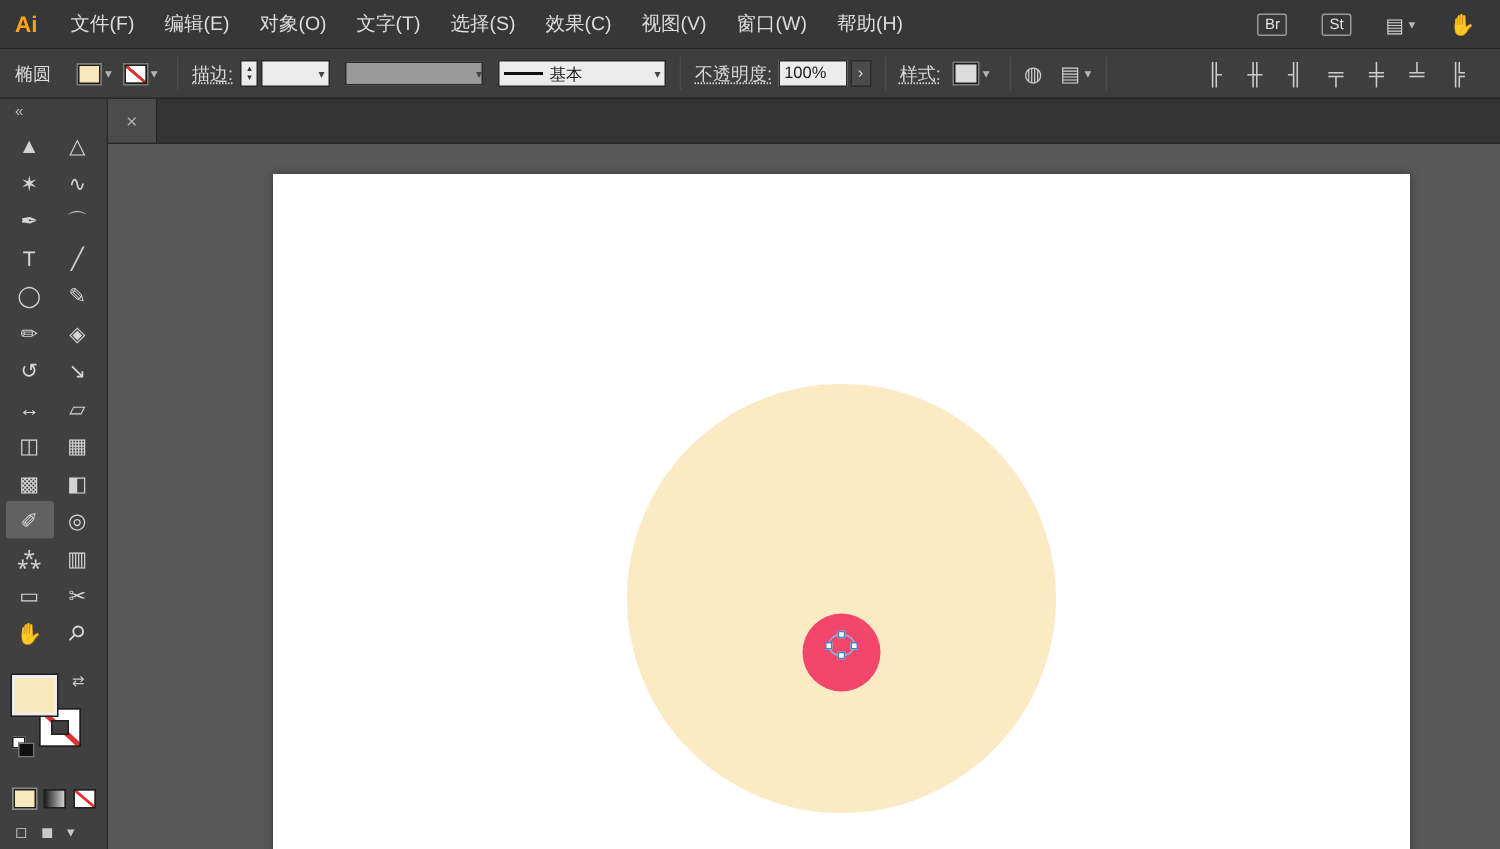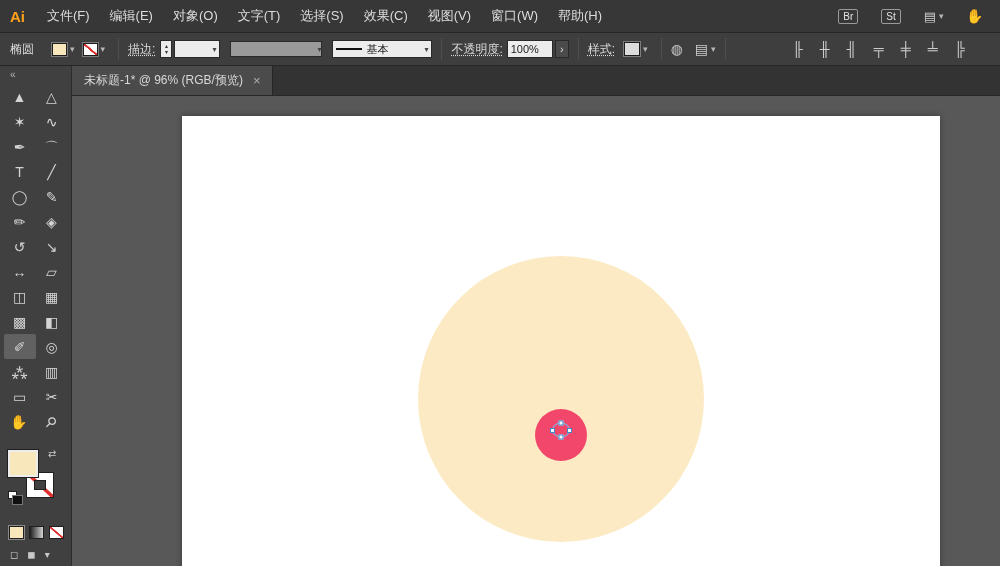--- a/index.html
+++ b/index.html
@@ -31,21 +31,21 @@
   .sep { width:1px; height:22px; background:#2b2b2b; border-right:1px solid #4f4f4f; margin:0 9px; flex-shrink:0; }
   .stepper { width:12px; height:18px; background:#ececec; border:1px solid #292929; display:flex;
              flex-direction:column; align-items:center; justify-content:center; color:#333;
              font-size:6px; line-height:6px; margin-left:5px; flex-shrink:0; }
   .field { background:#ececec; border:1px solid #292929; height:18px; color:#1a1a1a; display:flex;
            align-items:center; padding:0 3px; font-size:11px; flex-shrink:0; }
   .combo-chev { color:#444; font-size:8px; margin-left:auto; }
   .w-stroke { width:46px; margin-left:2px; }
   .profile { width:92px; height:16px; background:#9a9a9a; border:1px solid #2a2a2a; display:flex;
              align-items:center; margin-left:10px; flex-shrink:0; }
-  .linestyle { width:100px; margin-left:10px; }
+  .linestyle { width:112px; margin-left:10px; }
   .line-prev { width:26px; height:2px; background:#101010; margin-right:4px; }
   input.opfield { width:46px; height:18px; background:#ececec; border:1px solid #292929; color:#1a1a1a;
                   font-size:11px; padding:0 3px; font-family:"Liberation Sans",sans-serif; margin-left:4px; }
   .expand-btn { width:14px; height:18px; border:1px solid #292929; background:#4b4b4b; color:#ddd;
                 display:flex; align-items:center; justify-content:center; font-size:11px; margin-left:2px; flex-shrink:0; }
   .style-sw { width:16px; height:14px; background:#dcdcdc; border:1px solid #1d1d1d;
               box-shadow:0 0 0 1px #7d7d7d; margin-left:5px; }
   .icon-btn { display:flex; align-items:center; gap:3px; color:#cfcfcf; font-size:14px; flex-shrink:0; }
   .globe-glyph { font-size:14px; }
   .align-group { display:flex; gap:13px; margin-left:56px; color:#cdcdcd; font-size:14px;
@@ -308,21 +308,20 @@
     <div class="drawrow">
       <span>◻</span>
       <span>◼</span>
       <span>▾</span>
     </div>
   </div>
 
   <div class="docarea">
     <div class="tabstrip">
       <div class="tab">
-        <span>未标题-1* @ 96% (RGB/预览)</span>
         <span class="tab-close">×</span>
       </div>
     </div>
 
     <div class="canvas">
       <div class="artboard"></div>
       <div class="circle c-big"></div>
       <div class="circle c-small"></div>
       <div class="selection">
         <span class="anchor a-n"></span>

